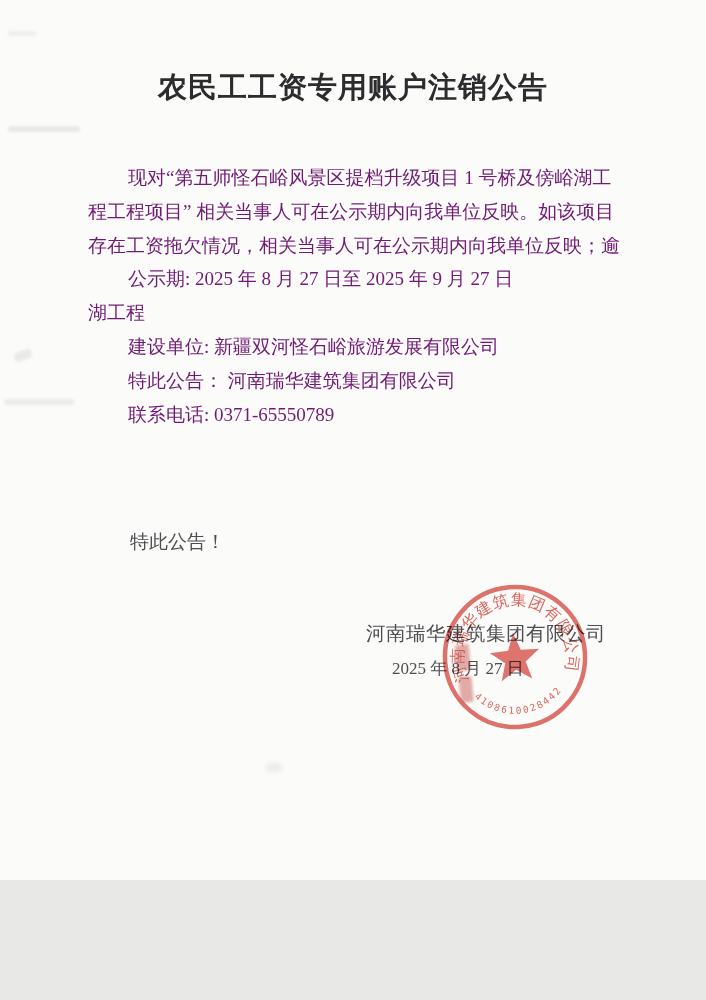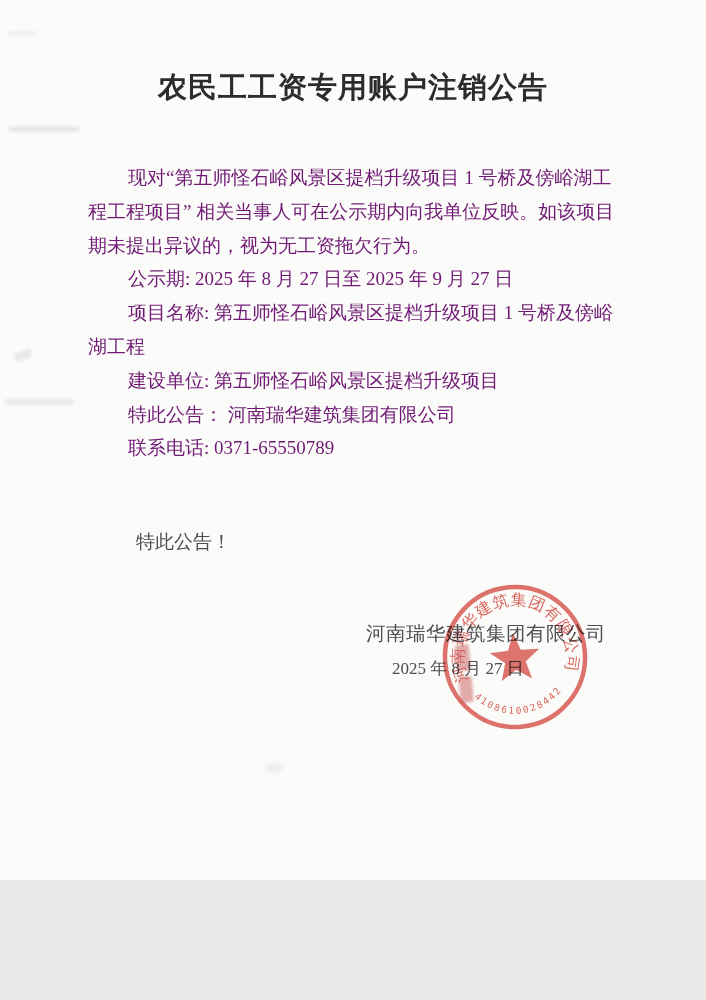--- a/index.html
+++ b/index.html
@@ -22,21 +22,21 @@
   
   .body-block{
     position:absolute;top:161px;left:88px;width:536px;
     font-size:19px;line-height:33.8px;
     color:#701a75;
     text-align:justify;
   }
   .body-line{white-space:nowrap;}
   .body-line.indent{padding-left:40px;}
   .closing{
-    position:absolute;top:529px;left:136px;
+    position:absolute;top:529px;left:130px;
     font-size:19px;color:#4d4d52;text-align:center;
   }
   
   .sig-company{
     position:absolute;top:620px;left:366px;
     font-size:19.5px;color:#4d4d52;letter-spacing:.5px;
     white-space:nowrap;
   }
   .sig-date{
     position:absolute;top:657px;left:392px;
@@ -67,25 +67,24 @@
 </head>
 <body>
 
 <div class="page">
 
   <div class="doc-title">农民工工资专用账户注销公告</div>
 
   <div class="body-block">
     <div class="body-line indent">现对“第五师怪石峪风景区提档升级项目 1 号桥及傍峪湖工</div>
     <div class="body-line">程工程项目” 相关当事人可在公示期内向我单位反映。如该项目</div>
-    <div class="body-line">期未提出异议的，视为无工资拖欠行为。</div>
+    <div class="body-line">存在工资拖欠情况，相关当事人可在公示期内向我单位反映；逾</div>
     <div class="body-line indent">公示期: 2025 年 8 月 27 日至 2025 年 9 月 27 日</div>
-    <div class="body-line indent">项目名称: 第五师怪石峪风景区提档升级项目 1 号桥及傍峪</div>
     <div class="body-line">湖工程</div>
-    <div class="body-line indent">建设单位: 第五师怪石峪风景区提档升级项目</div>
+    <div class="body-line indent">建设单位: 新疆双河怪石峪旅游发展有限公司</div>
     <div class="body-line indent">特此公告： 河南瑞华建筑集团有限公司</div>
     <div class="body-line indent">联系电话: 0371-65550789</div>
   </div>
 
   <div class="closing">特此公告！</div>
 
   <div class="sig-company">河南瑞华建筑集团有限公司</div>
   <div class="sig-date">2025 年 8 月 27 日</div>
 
   <svg class="seal" viewBox="0 0 150 150" xmlns="http://www.w3.org/2000/svg">

